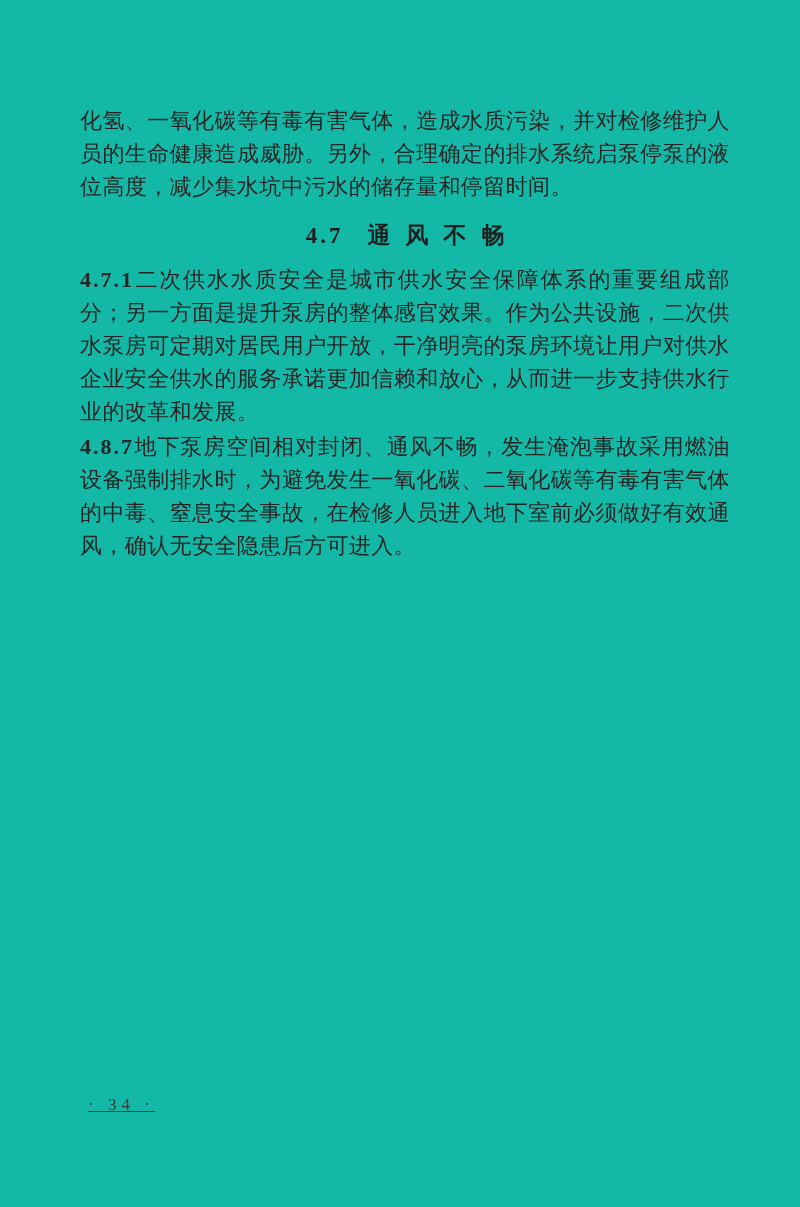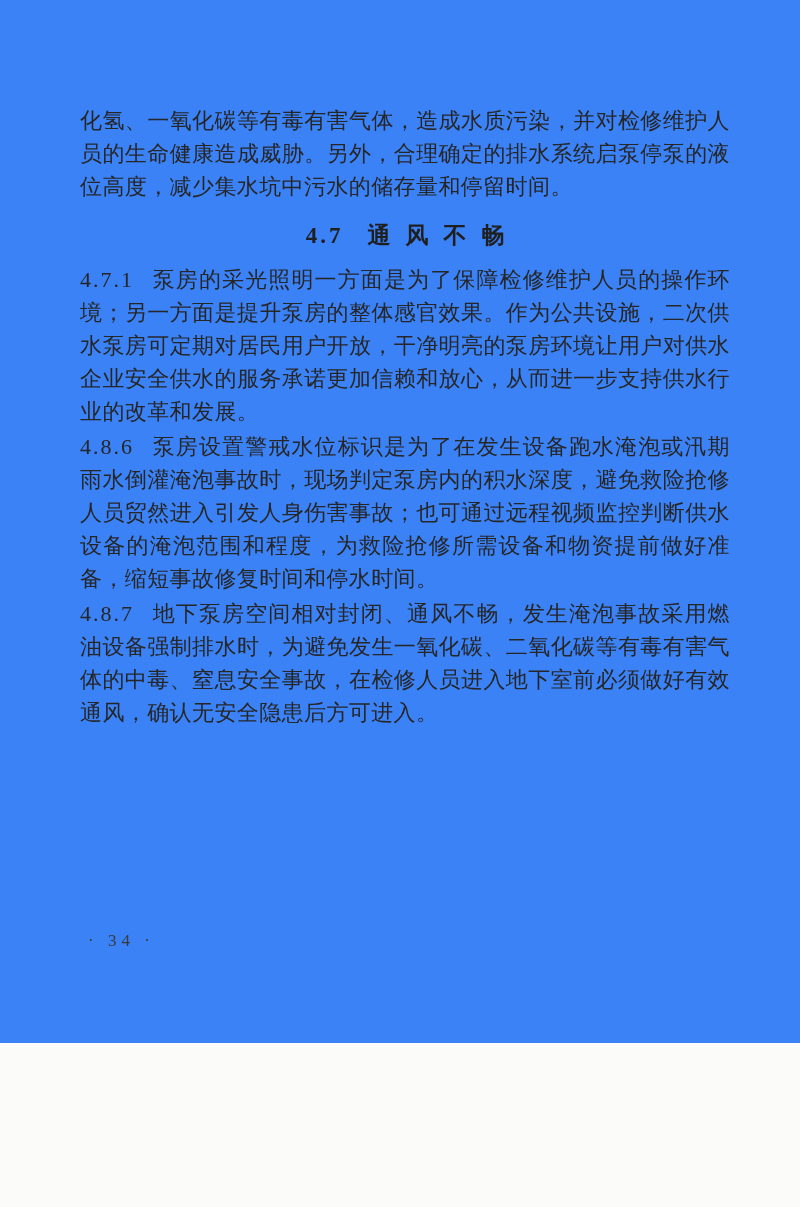--- a/index.html
+++ b/index.html
@@ -6,45 +6,44 @@
     margin: 0;
     padding: 0;
     width: 800px;
     height: 1207px;
     background: #fbfbfa;
     overflow: hidden;
   }
   .page {
     position: relative;
     width: 800px;
-    height: 1043px;
-    background: #3b82f6;
+    height: 1207px;
+    background: #14b8a6;
     font-family: "Liberation Serif", "DejaVu Serif", serif;
     color: #262626;
     overflow: hidden;
   }
   .content {
     position: absolute;
     left: 80px;
     top: 104px;
     width: 650px;
   }
   .para {
     margin: 0 0 2px 0;
     font-size: 22px;
     line-height: 33px;
     text-align: justify;
     text-align-last: left;
     letter-spacing: 0.4px;
     word-break: break-all;
   }
   .clause-num {
-    font-weight: normal;
+    font-weight: bold;
     letter-spacing: 2px;
-    margin-right: 18px;
     white-space: nowrap;
   }
   .section-heading {
     margin: 20px 0 14px 0;
     text-align: center;
     font-size: 23px;
     font-weight: bold;
     line-height: 26px;
     color: #1f1f1f;
   }
@@ -56,44 +55,42 @@
     letter-spacing: 15px;
     margin-right: -15px;
   }
   .footer {
     position: absolute;
     left: 88px;
     bottom: 92px;
     font-size: 17px;
     letter-spacing: 5px;
     color: #3a3a3a;
+    text-decoration: underline;
   }
 </style>
 </head>
 <body>
 
 <div class="page">
   <div class="content">
 
     <p class="para">化氢、一氧化碳等有毒有害气体，造成水质污染，并对检修维护人员的生命健康造成威胁。另外，合理确定的排水系统启泵停泵的液位高度，减少集水坑中污水的储存量和停留时间。</p>
 
     <h2 class="section-heading">
       <span class="h-num">4.7</span><span class="h-title">通风不畅</span>
     </h2>
 
     <p class="para">
-      <span class="clause-num">4.7.1</span><span>泵房的采光照明一方面是为了保障检修维护人员的操作环境；另一方面是提升泵房的整体感官效果。作为公共设施，二次供水泵房可定期对居民用户开放，干净明亮的泵房环境让用户对供水企业安全供水的服务承诺更加信赖和放心，从而进一步支持供水行业的改革和发展。</span>
+      <span class="clause-num">4.7.1</span><span>二次供水水质安全是城市供水安全保障体系的重要组成部分；另一方面是提升泵房的整体感官效果。作为公共设施，二次供水泵房可定期对居民用户开放，干净明亮的泵房环境让用户对供水企业安全供水的服务承诺更加信赖和放心，从而进一步支持供水行业的改革和发展。</span>
     </p>
 
 
 
 
-    <p class="para">
-      <span class="clause-num">4.8.6</span><span>泵房设置警戒水位标识是为了在发生设备跑水淹泡或汛期雨水倒灌淹泡事故时，现场判定泵房内的积水深度，避免救险抢修人员贸然进入引发人身伤害事故；也可通过远程视频监控判断供水设备的淹泡范围和程度，为救险抢修所需设备和物资提前做好准备，缩短事故修复时间和停水时间。</span>
-    </p>
 
     <p class="para">
       <span class="clause-num">4.8.7</span><span>地下泵房空间相对封闭、通风不畅，发生淹泡事故采用燃油设备强制排水时，为避免发生一氧化碳、二氧化碳等有毒有害气体的中毒、窒息安全事故，在检修人员进入地下室前必须做好有效通风，确认无安全隐患后方可进入。</span>
     </p>
 
   </div>
 
   <div class="footer">· 34 ·</div>
 </div>
 

